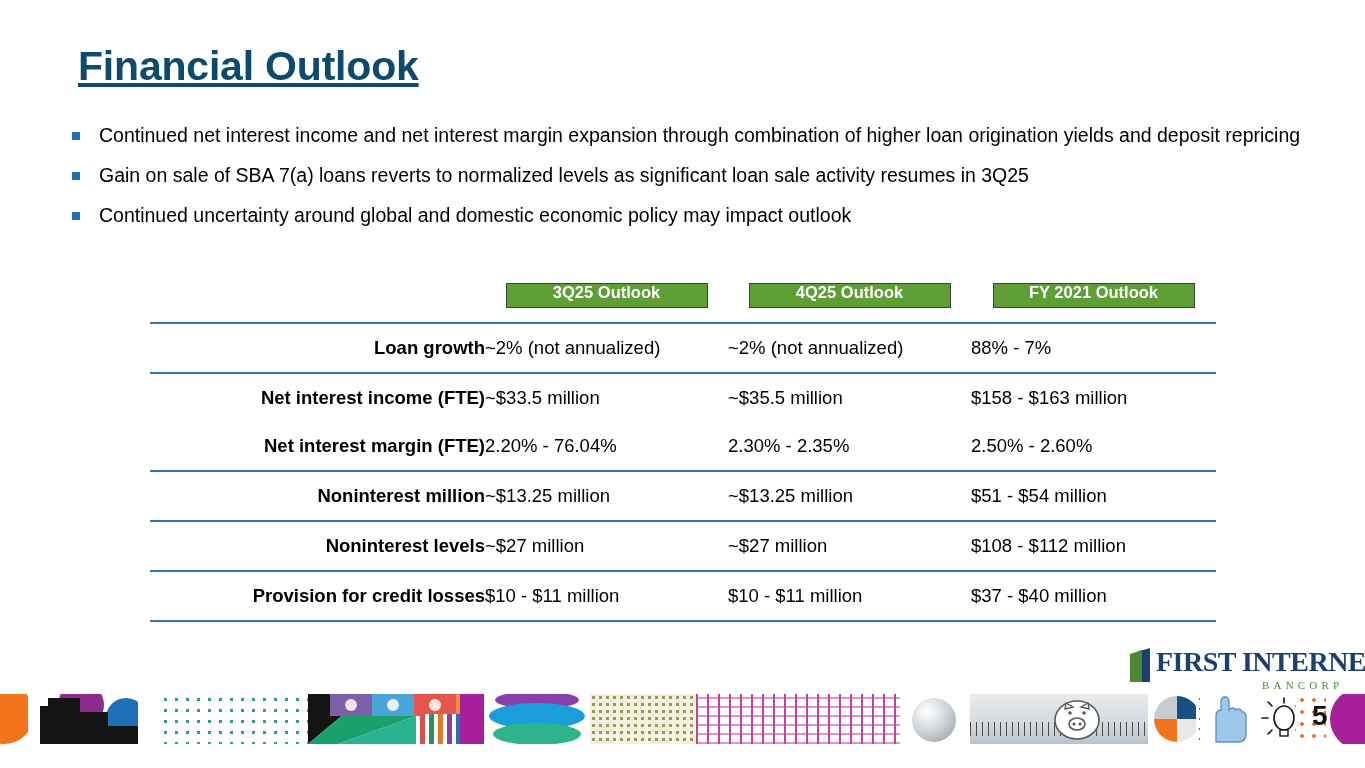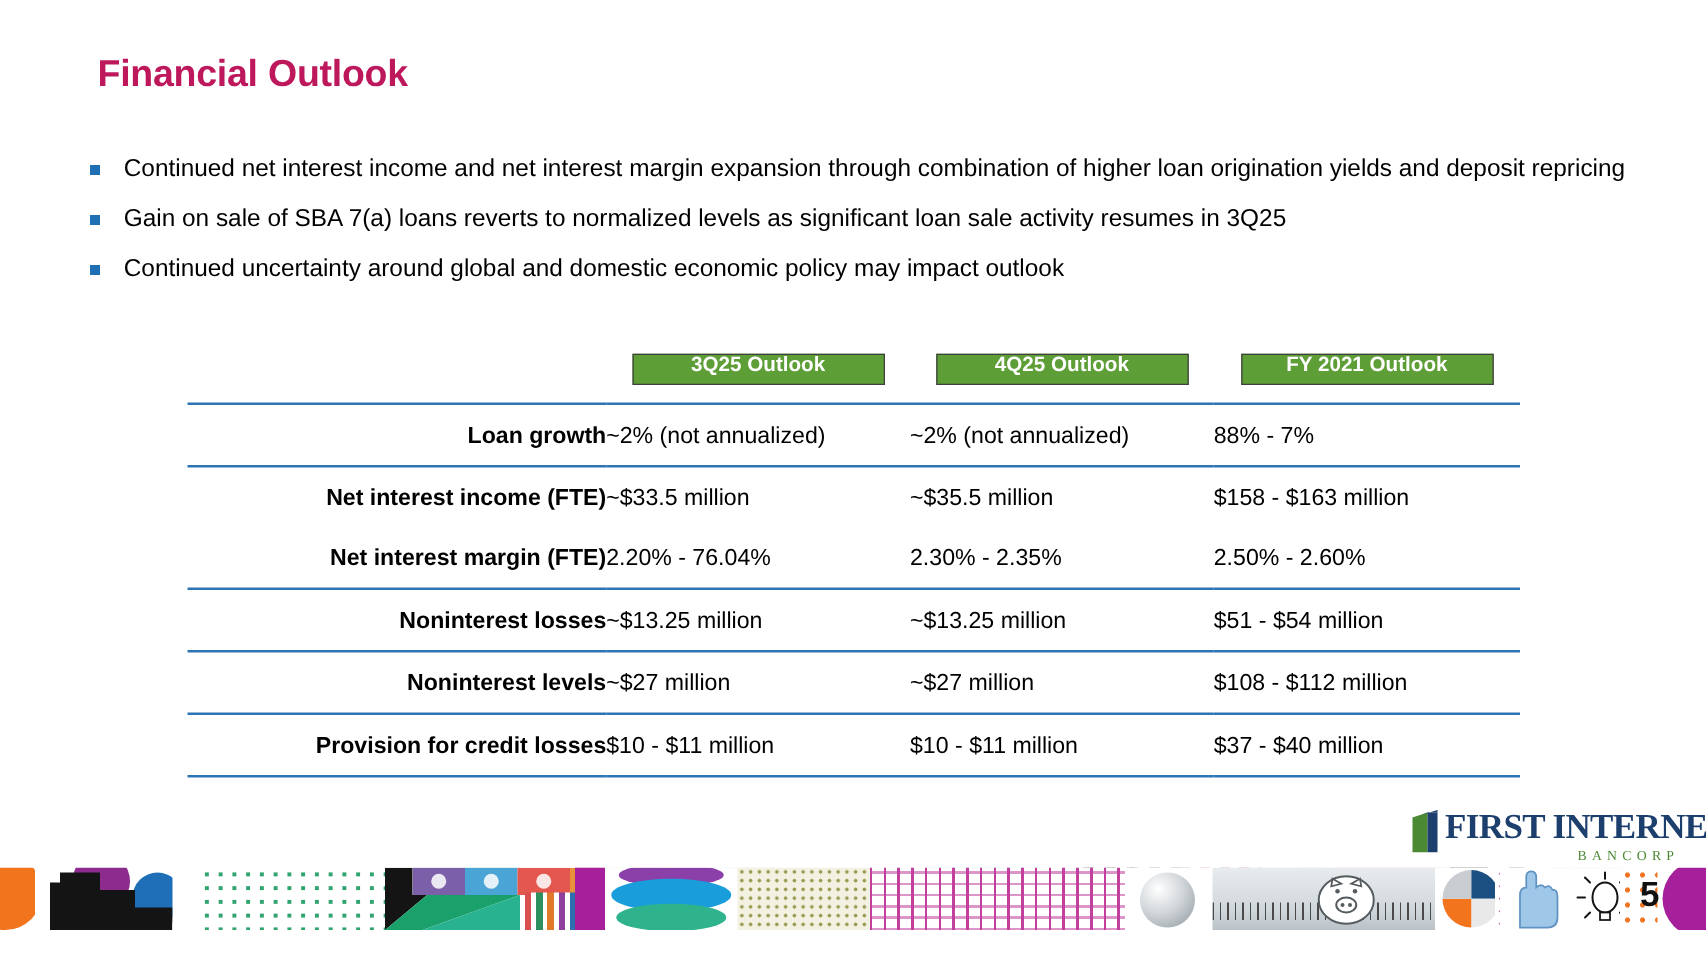--- a/index.html
+++ b/index.html
@@ -14,25 +14,26 @@
     overflow: hidden;
     font-family: "Liberation Sans", sans-serif;
     color: #000000;
   }
 
   
   #slide-title {
     position: absolute;
     left: 78px;
     top: 43px;
-    font-size: 30px;
+    font-size: 41px;
     font-weight: bold;
-    color: #be185d;
+    color: #0c4a6e;
     letter-spacing: -0.2px;
     white-space: nowrap;
+    text-decoration: underline;
   }
 
   
   #bullet-list {
     position: absolute;
     left: 72px;
     top: 123px;
     width: 1230px;
   }
   .bullet-row {
@@ -314,21 +315,21 @@
         <td class="val">2.20% - 76.04%</td>
         <td class="val">2.30% - 2.35%</td>
         <td class="val">2.50% - 2.60%</td>
       </tr>
 
       <tr class="rule">
           <td colspan="4"></td>
         </tr>
 
       <tr class="body-row">
-        <td class="lbl">Noninterest losses</td>
+        <td class="lbl">Noninterest million</td>
         <td class="val">~$13.25 million</td>
         <td class="val">~$13.25 million</td>
         <td class="val">$51 - $54 million</td>
       </tr>
 
       <tr class="rule">
           <td colspan="4"></td>
         </tr>
 
       <tr class="body-row">

